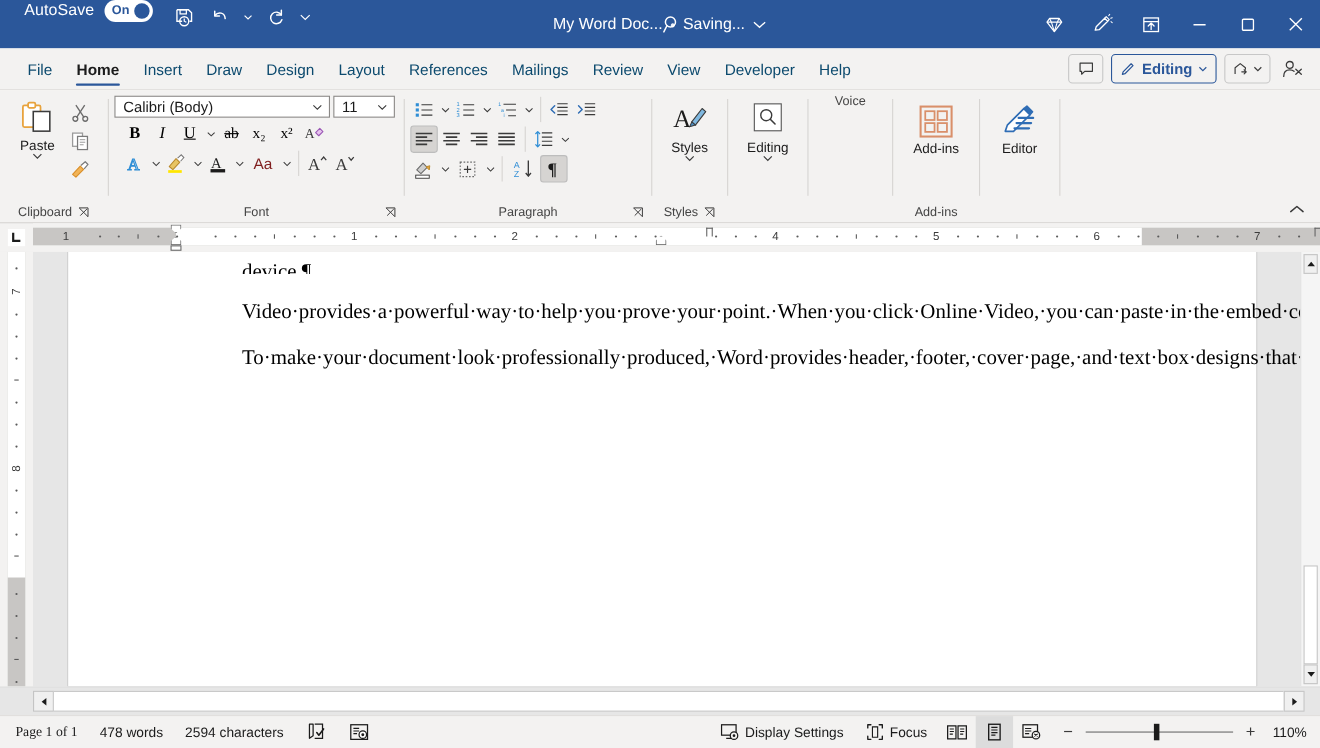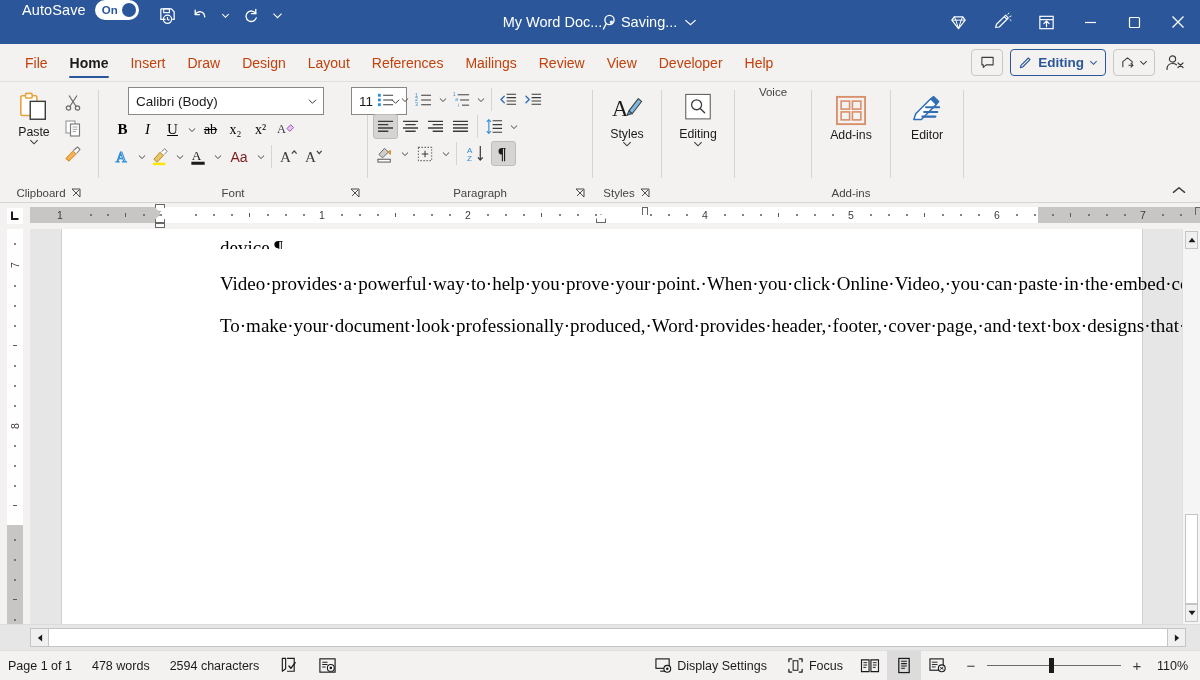--- a/index.html
+++ b/index.html
@@ -57,21 +57,21 @@
 
   
   .tabbar {
     height: 38px; flex: 0 0 38px; background: #f3f2f1;
     display: flex; align-items: stretch; position: relative;
     border-bottom: 1px solid #e1dfdd;
   }
   .tabs { display: flex; align-items: stretch; padding-left: 14px; }
   .tab {
     padding: 0 11px; display: flex; align-items: center; justify-content: center;
-    font-size: 14px; color: #c2410c; cursor: pointer; position: relative;
+    font-size: 14px; color: #0c4a6e; cursor: pointer; position: relative;
   }
   .tab.active { font-weight: 700; color: #1b1b1b; }
   .tab.active::after {
     content: ""; position: absolute; left: 10px; right: 10px; bottom: 3px;
     height: 2.5px; background: #2b579a; border-radius: 2px;
   }
   .tabbar-right { margin-left: auto; display: flex; align-items: center; gap: 7px; padding-right: 12px; }
   .tb-icon-btn {
     width: 32px; height: 27px; border: 1px solid #c7c7c7; border-radius: 4px;
     background: #f3f2f1; display: flex; align-items: center; justify-content: center; cursor: pointer;
@@ -114,22 +114,22 @@
     cursor: pointer; border-radius: 3px;
   }
   .smallbtn.sel { background: #d6d4d2; border: 1px solid #bdbdbd; }
   .chevbtn {
     width: 13px; height: 25px; display: flex; align-items: center; justify-content: center;
     cursor: pointer; border-radius: 3px;
   }
   .row { display: flex; align-items: center; }
 
   .combo {
-    height: 28px; border: 1px solid #8a8886; background: #fff;
-    display: flex; align-items: center; padding: 0 3px 0 7px; cursor: pointer; margin-left: 24px;
+    height: 20px; border: 1px solid #8a8886; background: #fff;
+    display: flex; align-items: center; padding: 0 3px 0 7px; cursor: pointer;
   }
   .combo .val { font-size: 13.5px; color: #1b1b1b; flex: 1; white-space: nowrap; overflow: hidden; }
   .combo .cv { width: 15px; display: flex; align-items: center; justify-content: center; }
   .vsep { width: 1px; background: #d6d4d2; height: 23px; margin: 0 4px; }
 
   .ribbon-collapse {
     position: absolute; right: 10px; bottom: 2px; width: 22px; height: 20px;
     display: flex; align-items: center; justify-content: center; cursor: pointer; border-radius: 3px;
   }
 
@@ -982,21 +982,21 @@
     <div class="htrack"></div>
     <div class="h-arrow">
       <svg width="6" height="8" viewBox="0 0 7 9">
           <path d="M1 0.5 L1 8.5 L6 4.5 Z" fill="#1b1b1b"></path>
         </svg>
     </div>
     <div class="hspace"></div>
   </div>
 
   <div class="statusbar">
-    <div class="sb-item" style="padding-left:8px;">
+    <div class="sb-item" style="padding-left:14px;font-family:Liberation Serif, serif;">
       <span>Page 1 of 1</span>
     </div>
     <div class="sb-item">
       <span>478 words</span>
     </div>
     <div class="sb-item">
       <span>2594 characters</span>
     </div>
     <div class="sb-item">
       <svg width="19" height="19" viewBox="0 0 20 20">

